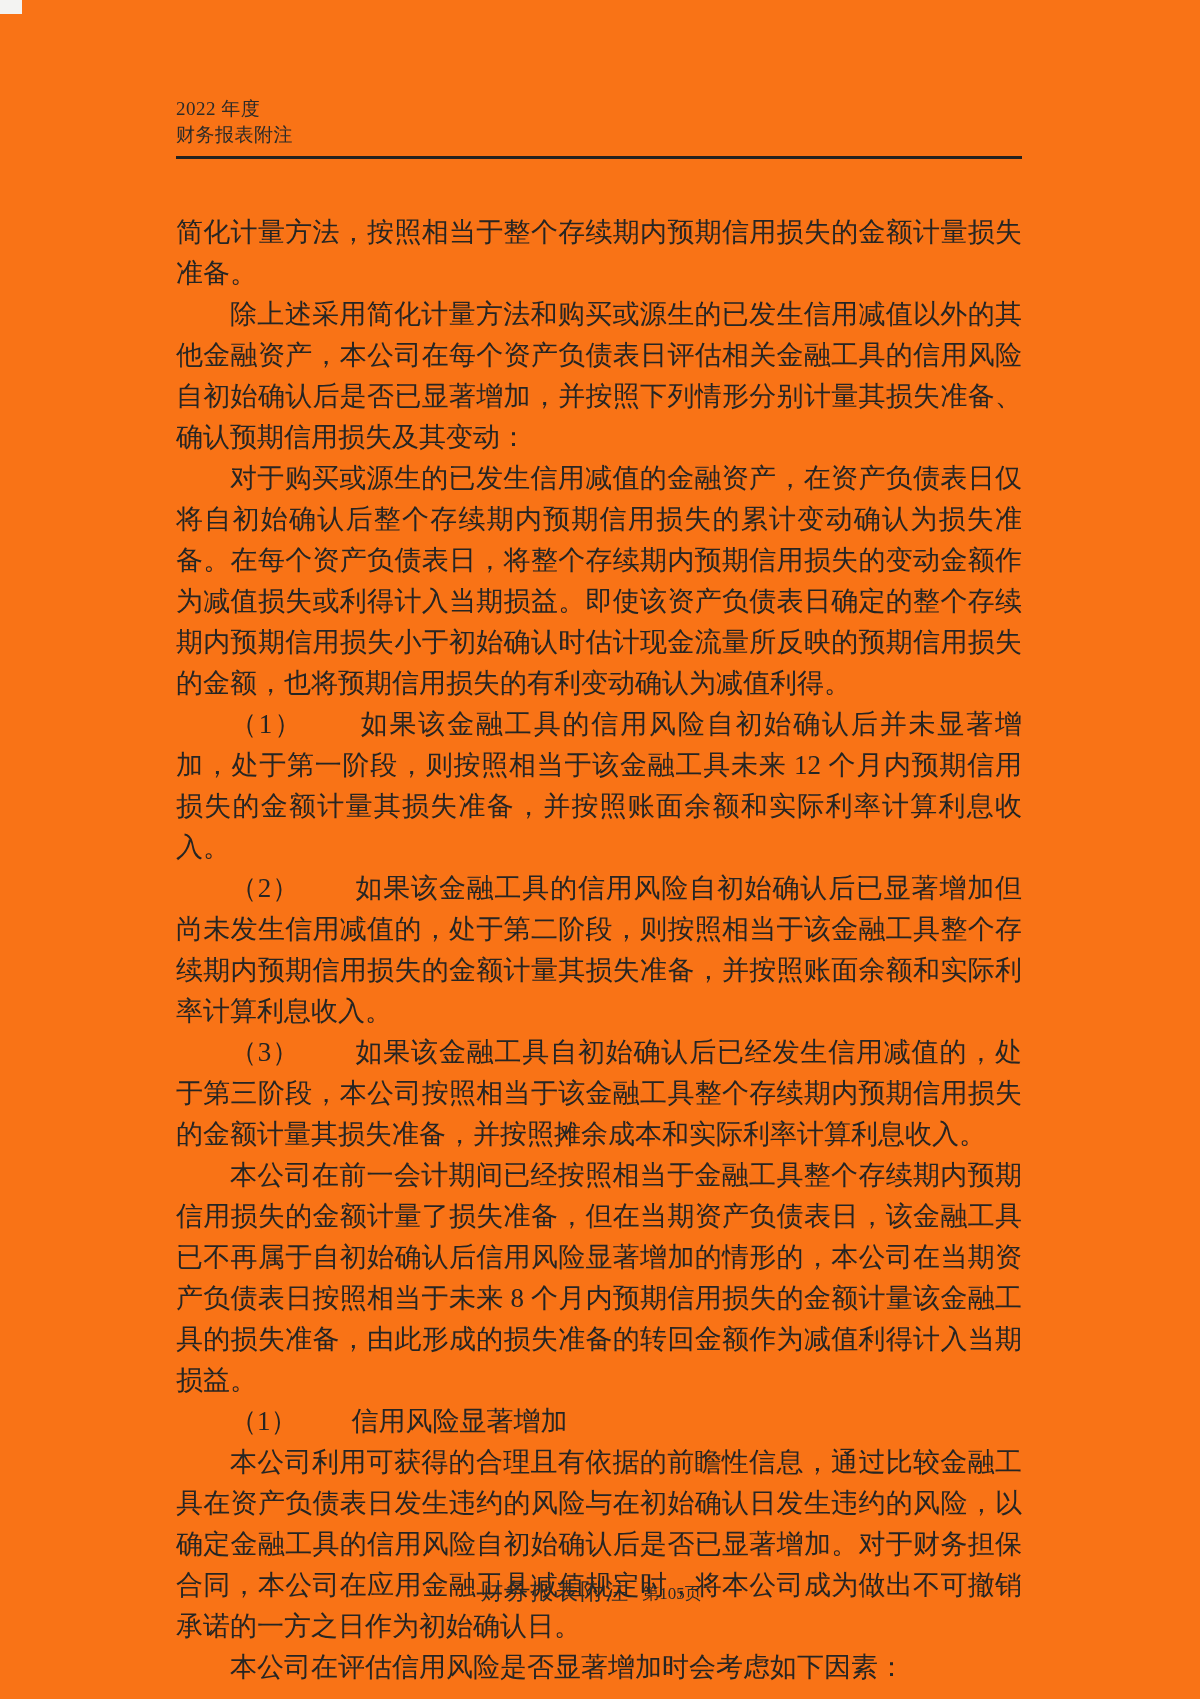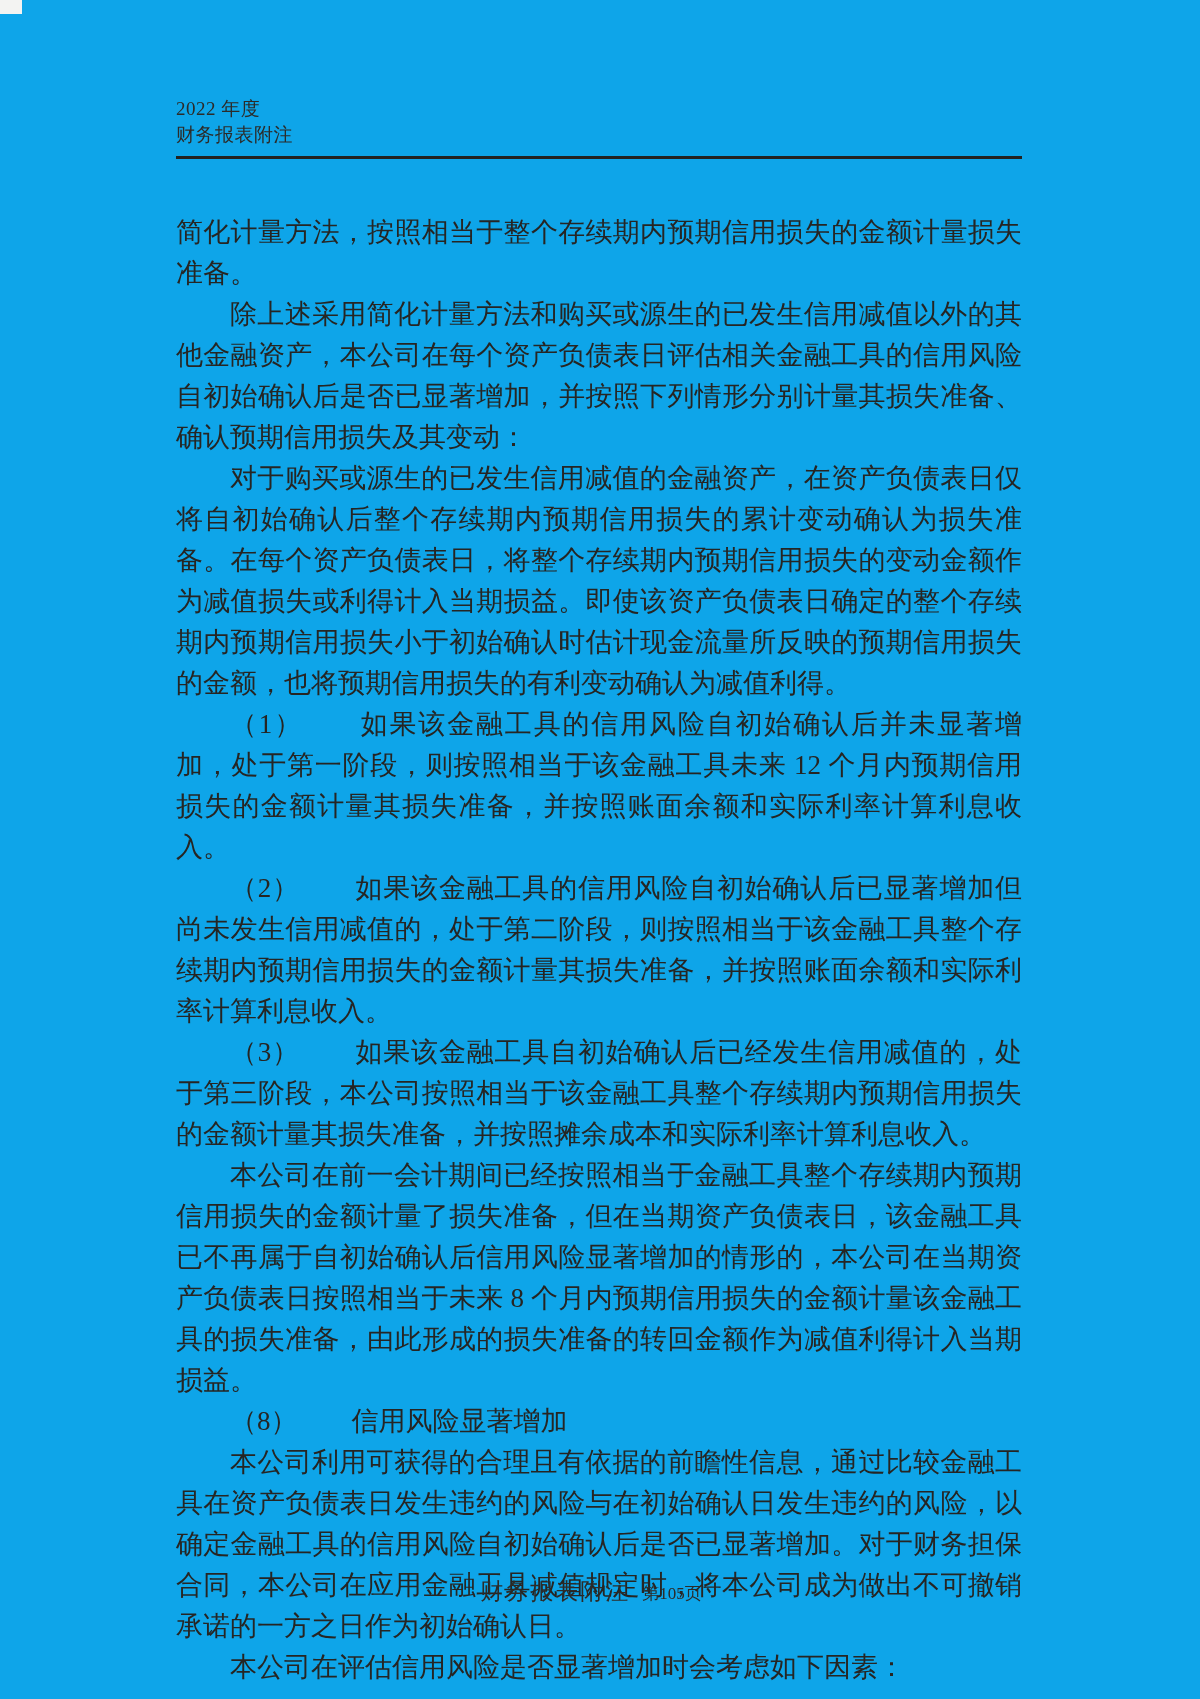--- a/index.html
+++ b/index.html
@@ -6,21 +6,21 @@
   html, body { background: #ffffff; }
   body {
     width: 1200px;
     height: 1699px;
     position: relative;
     font-family: "Liberation Serif", "DejaVu Serif", serif;
   }
   .page {
     position: absolute;
     inset: 0;
-    background: #0ea5e9;
+    background: #f97316;
     overflow: hidden;
   }
   .scan-corner {
     position: absolute;
     left: 0; top: 0;
     width: 22px; height: 14px;
     background: #f3f3f2;
   }
   .page-header {
     position: absolute;
@@ -87,21 +87,21 @@
   <hr class="header-rule">
 
   <main class="doc-body">
     <p class="para continuation">简化计量方法，按照相当于整个存续期内预期信用损失的金额计量损失准备。</p>
     <p class="para">除上述采用简化计量方法和购买或源生的已发生信用减值以外的其他金融资产，本公司在每个资产负债表日评估相关金融工具的信用风险自初始确认后是否已显著增加，并按照下列情形分别计量其损失准备、确认预期信用损失及其变动：</p>
     <p class="para">对于购买或源生的已发生信用减值的金融资产，在资产负债表日仅将自初始确认后整个存续期内预期信用损失的累计变动确认为损失准备。在每个资产负债表日，将整个存续期内预期信用损失的变动金额作为减值损失或利得计入当期损益。即使该资产负债表日确定的整个存续期内预期信用损失小于初始确认时估计现金流量所反映的预期信用损失的金额，也将预期信用损失的有利变动确认为减值利得。</p>
     <p class="para">（1）　　如果该金融工具的信用风险自初始确认后并未显著增加，处于第一阶段，则按照相当于该金融工具未来 12 个月内预期信用损失的金额计量其损失准备，并按照账面余额和实际利率计算利息收入。</p>
     <p class="para">（2）　　如果该金融工具的信用风险自初始确认后已显著增加但尚未发生信用减值的，处于第二阶段，则按照相当于该金融工具整个存续期内预期信用损失的金额计量其损失准备，并按照账面余额和实际利率计算利息收入。</p>
     <p class="para">（3）　　如果该金融工具自初始确认后已经发生信用减值的，处于第三阶段，本公司按照相当于该金融工具整个存续期内预期信用损失的金额计量其损失准备，并按照摊余成本和实际利率计算利息收入。</p>
     <p class="para">本公司在前一会计期间已经按照相当于金融工具整个存续期内预期信用损失的金额计量了损失准备，但在当期资产负债表日，该金融工具已不再属于自初始确认后信用风险显著增加的情形的，本公司在当期资产负债表日按照相当于未来 8 个月内预期信用损失的金额计量该金融工具的损失准备，由此形成的损失准备的转回金额作为减值利得计入当期损益。</p>
-    <p class="para">（8）　　信用风险显著增加</p>
+    <p class="para">（1）　　信用风险显著增加</p>
     <p class="para">本公司利用可获得的合理且有依据的前瞻性信息，通过比较金融工具在资产负债表日发生违约的风险与在初始确认日发生违约的风险，以确定金融工具的信用风险自初始确认后是否已显著增加。对于财务担保合同，本公司在应用金融工具减值规定时，将本公司成为做出不可撤销承诺的一方之日作为初始确认日。</p>
     <p class="para">本公司在评估信用风险是否显著增加时会考虑如下因素：</p>
   </main>
 
   <footer class="page-footer">
     <span class="footer-title">财务报表附注</span>
     <span class="footer-page">第105页</span>
   </footer>
 
 </div>

